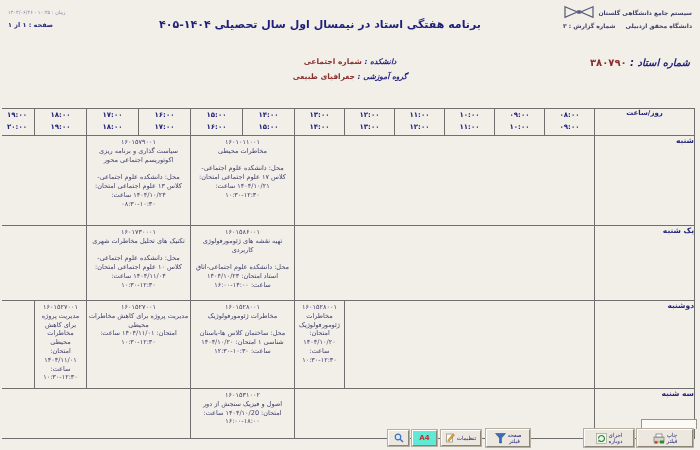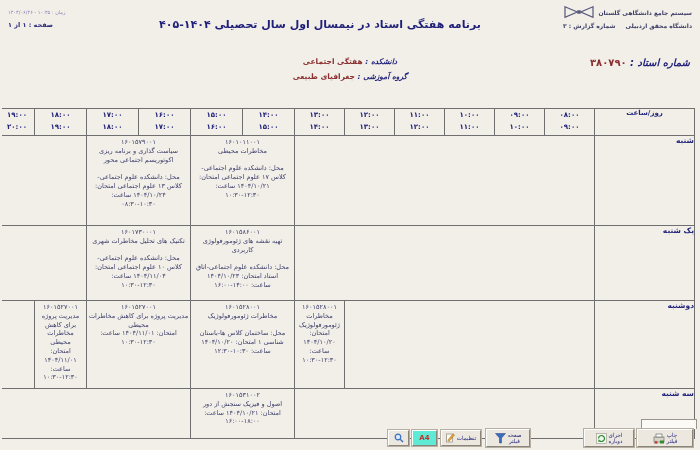--- a/index.html
+++ b/index.html
@@ -98,21 +98,21 @@
 <div class="prof">
   <div class="line">
     <span class="lbl-navy">شماره استاد :</span>
     <span class="val-maroon">۳۸۰۷۹۰</span>
   </div>
 </div>
 
 <div class="dept">
   <div class="line">
     <span class="lbl-navy">دانشکده :</span>
-    <span class="val-maroon">هفتگی اجتماعی</span>
+    <span class="val-maroon">شماره اجتماعی</span>
   </div>
   <div class="line">
     <span class="lbl-navy">گروه آموزشی :</span>
     <span class="val-maroon">جغرافیای طبیعی</span>
   </div>
 </div>
 
 <div class="tblwrap">
   <table class="sched">
       <colgroup>
@@ -270,21 +270,21 @@
 ۱۰:۳۰-۱۲:۳۰</div>
           </td>
           <td colspan="1"></td>
         </tr>
         <tr style="height: 50px;">
           <td class="daycell">سه شنبه</td>
           <td colspan="6"></td>
           <td colspan="2" class="coursecell">
             <div class="course-text">۱۶۰۱۵۳۱۰۰۲
 اصول و فیزیک سنجش از دور
-امتحان: ۱۴۰۴/۱۰/۲۱ ساعت:
+امتحان: ۱۴۰۴/۱۰/20 ساعت:
 ۱۶:۰۰-۱۸:۰۰</div>
           </td>
           <td colspan="4"></td>
         </tr>
       </tbody>
     </table>
 </div>
 
 <div class="tooltip-remnant"></div>
 

